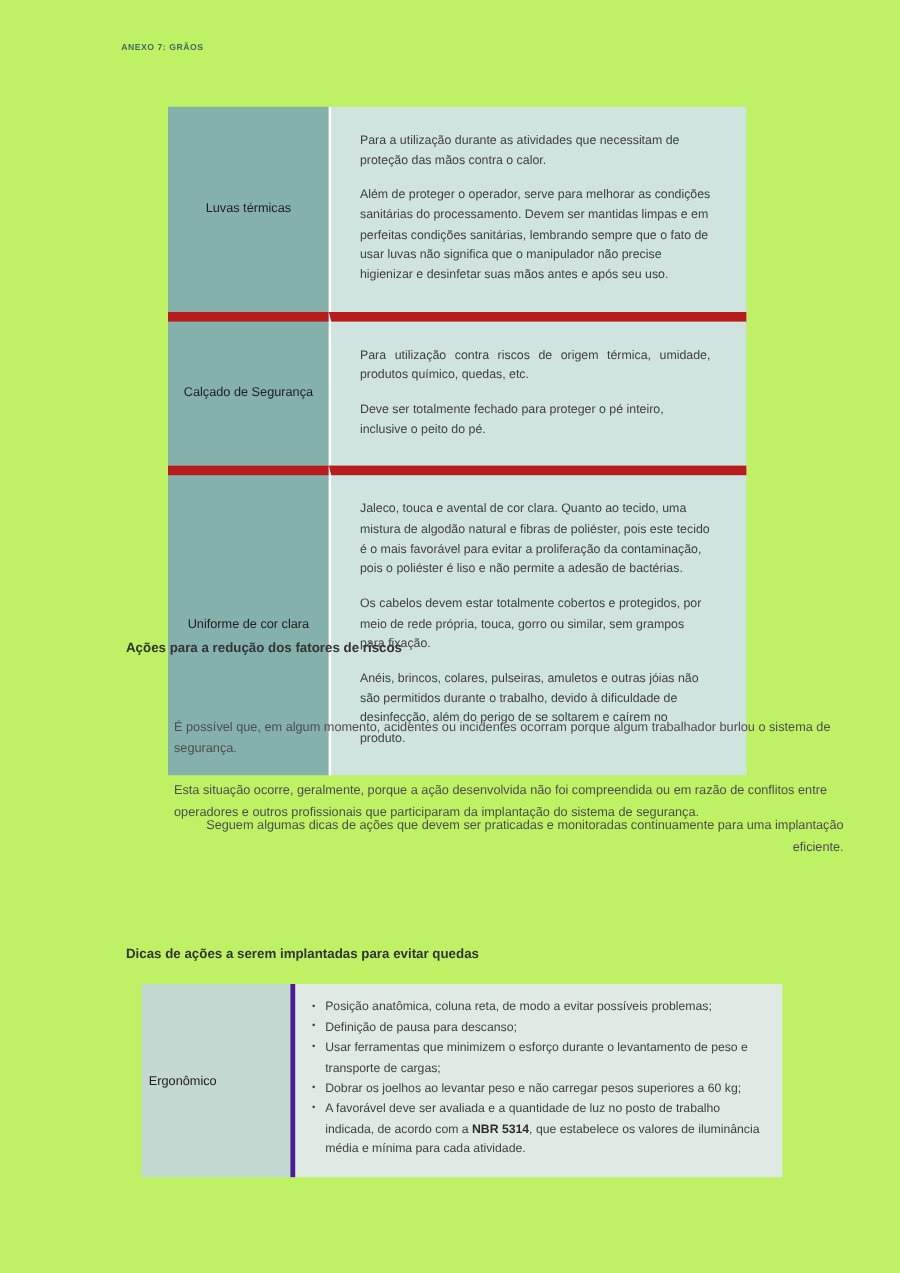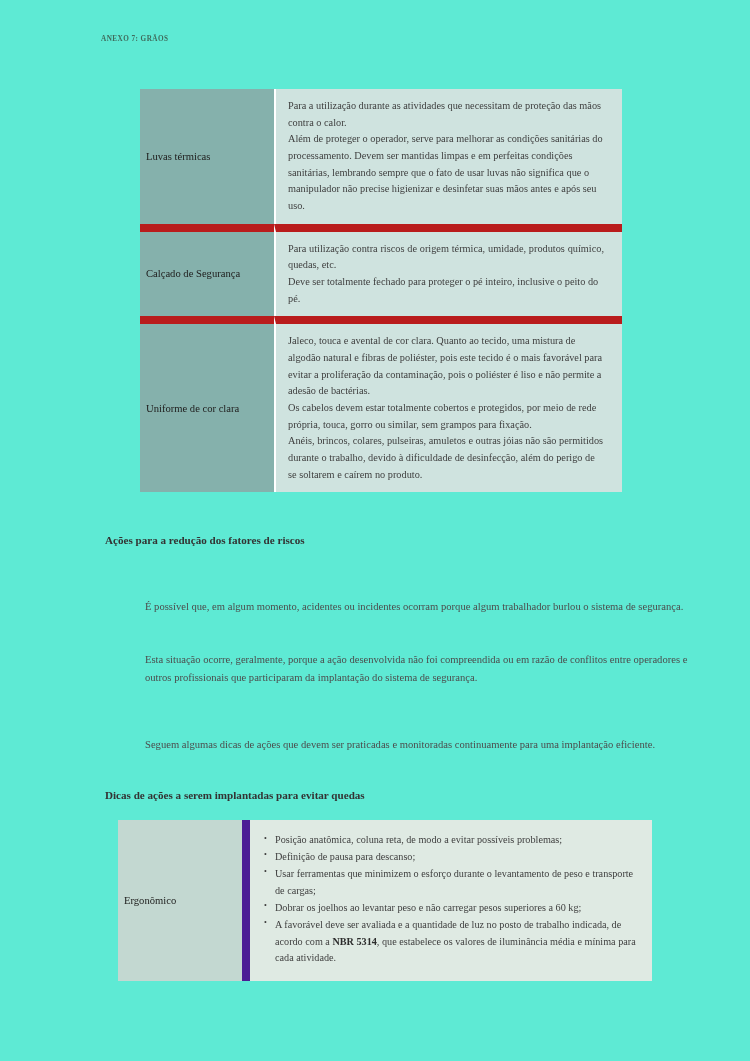--- a/index.html
+++ b/index.html
@@ -12,22 +12,21 @@
     height: 1061px;
     position: relative;
     font-family: "Liberation Sans", sans-serif;
     color: #4a4a4a;
     overflow: hidden;
   }
 
   .page {
     position: absolute;
     inset: 0;
-    background: #5eead4;
-    font-family: Liberation Serif, serif;
+    background: #bef264;
   }
 
   
   .running-header {
     position: absolute;
     left: 101px;
     top: 35px;
     font-size: 7.2px;
     letter-spacing: 0.45px;
     font-weight: 700;
@@ -45,37 +44,37 @@
     border-collapse: separate;
     border-spacing: 0;
   }
   .epi-table tr + tr > td {
     border-top: 8px solid #b91c1c;
   }
   .epi-table td.label {
     width: 122px;
     background: #85b1ac;
     vertical-align: middle;
-    text-align: left;
+    text-align: center;
     padding: 16px 6px;
     font-size: 10.6px;
     color: #20201f;
     line-height: 1.25;
   }
   .epi-table td.body {
     background: #cfe3df;
     border-left: 2px solid #ffffff;
     vertical-align: top;
     padding: 9px 18px 9px 12px;
     font-size: 10.3px;
     line-height: 1.62;
     color: #3e3e3e;
   }
   .epi-table td.body p {
-    margin: 0;
+    margin: 12px;
   }
   .epi-table td.body p.just {
     text-align: justify;
   }
 
   
   .section-heading {
     position: absolute;
     left: 105px;
     width: 560px;
@@ -90,21 +89,21 @@
     font-size: 10.6px;
     line-height: 1.66;
     color: #4c4c4c;
     margin-left: 40px;
   }
   .body-para p { margin: 0; }
 
   #heading-acoes { top: 534px; }
   #para-1 { top: 598px; }
   #para-2 { top: 651px; }
-  #para-3 { top: 736px; }
+  #para-3 { top: 680px; text-align: right; }
   #heading-dicas { top: 789px; }
 
   
   .ergo-table {
     position: absolute;
     left: 118px;
     top: 820px;
     width: 534px;
     border-collapse: separate;
     border-spacing: 0;
@@ -113,21 +112,21 @@
     width: 112px;
     background: #c3d8d1;
     vertical-align: middle;
     text-align: left;
     padding: 6px;
     font-size: 10.6px;
     color: #20201f;
   }
   .ergo-table td.body {
     background: #dfeae3;
-    border-left: 8px solid #4c1d95;
+    border-left: 4px solid #4c1d95;
     vertical-align: top;
     padding: 12px 16px 14px 14px;
     font-size: 10.2px;
     line-height: 1.66;
     color: #3e3e3e;
   }
   .ergo-list {
     margin: 0;
     padding: 0;
     list-style: none;

